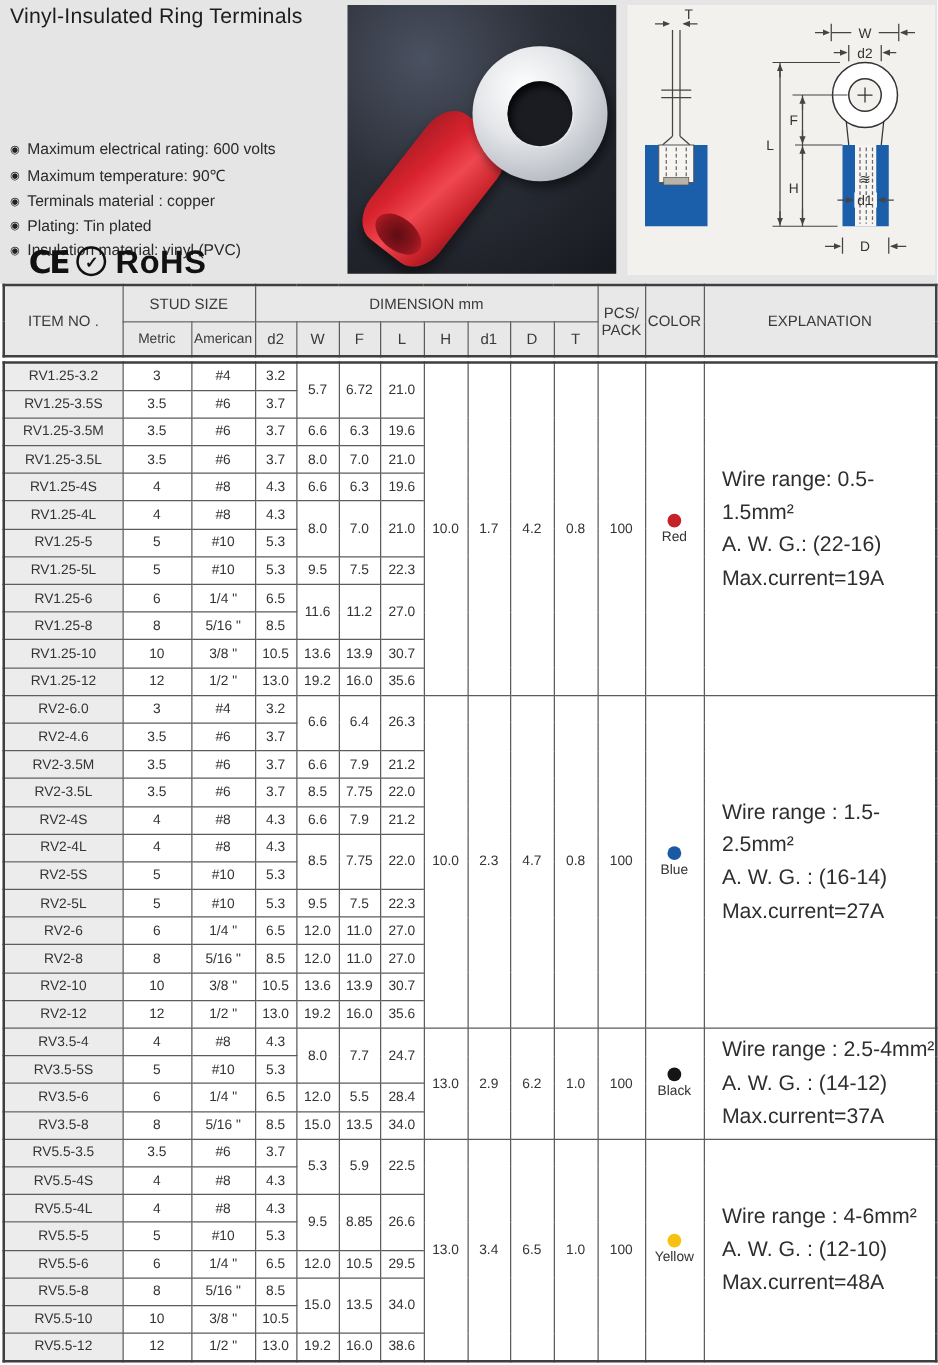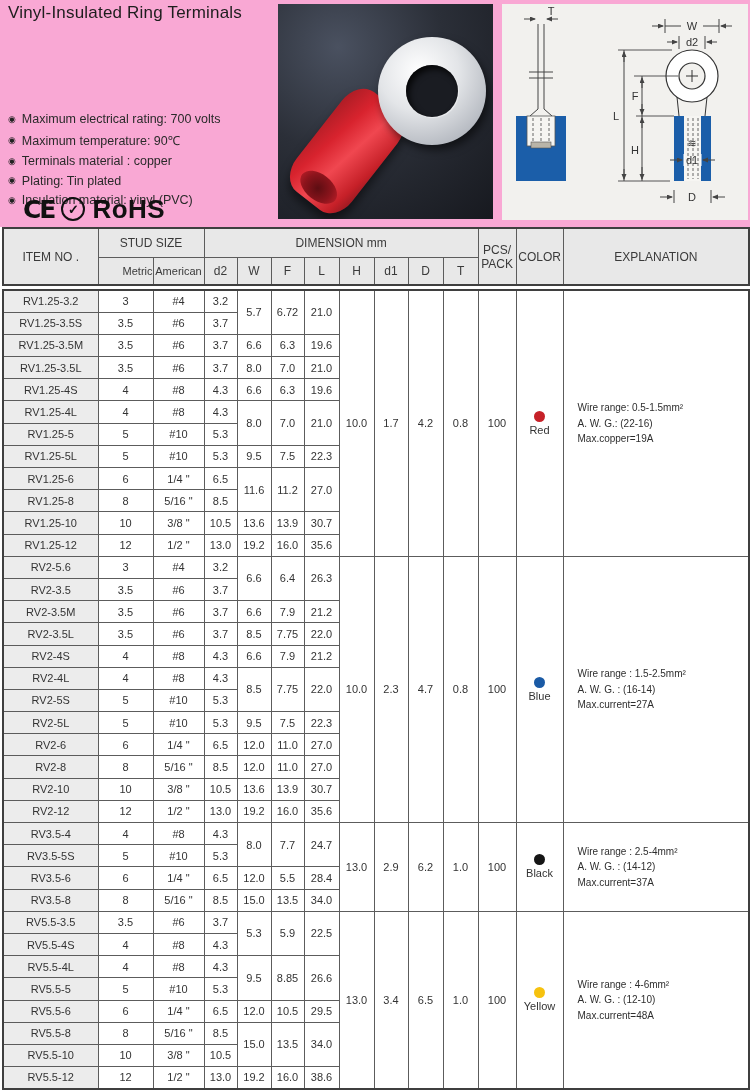--- a/index.html
+++ b/index.html
@@ -1,17 +1,17 @@
 <!DOCTYPE html>
 <html><head>
 <meta charset="utf-8">
 <style>
   * { box-sizing: border-box; margin:0; padding:0; }
   html,body { width:750px; height:1092px; background:#ffffff; font-family:"Liberation Sans", sans-serif; overflow:hidden; }
-  .top-area { position:relative; width:750px; height:227px; background:#f9a8d4; }
+  .top-area { position:relative; width:750px; height:227px; background:#e5e5e5; }
   .page-title { position:absolute; left:8px; top:3px; font-size:17px; color:#1d1d1d; letter-spacing:0.2px; }
   .feature-list { position:absolute; left:8px; top:112px; list-style:none; }
   .feature-list li { font-size:12.5px; color:#2a2a2a; margin:0 0 5.5px 0; display:flex; align-items:center; }
   .bullet { font-size:9px; color:#222; margin-right:6px; line-height:1; }
   .certs { position:absolute; left:23px; top:195px; display:flex; align-items:center; gap:7px; height:28px; }
   .ce-mark { font-size:25px; font-weight:bold; color:#111; letter-spacing:-2px; font-family:"DejaVu Sans", sans-serif; }
   .cert-circle { width:24px; height:24px; border:2.5px solid #111; border-radius:50%; display:flex; align-items:center; justify-content:center; font-size:13px; font-weight:bold; color:#111; }
   .rohs { font-size:26px; font-weight:bold; color:#111; letter-spacing:0.5px; }
   
   .photo { position:absolute; left:278px; top:4px; width:215px; height:215px; overflow:hidden;
@@ -35,35 +35,35 @@
   .hdr-table, .body-table { border:2px solid #3f3f3f; }
   th, td { border:1px solid #5c5c5c; text-align:center; vertical-align:middle; color:#333; padding:0; overflow:hidden; }
   th { background:#e8e8e8; font-weight:normal; font-size:12px; color:#3a3a3a; }
   .hdr-table tr:first-child { height:29px; }
   .hdr-table tr:last-child { height:28px; }
   .body-table { margin-top:3px; }
   .body-table td { font-size:11px; background:#fff; }
   .body-table tr { height:22.2px;padding-left:37px; }
   td.item-cell { background:#ececec; }
   tbody.sec + tbody.sec tr:first-child td { border-top:1.5px solid #3f3f3f; }
-  td.expl-cell { text-align:left; padding-left:14px; font-size:10px; line-height:1.55; color:#2e2e2e; }
+  td.expl-cell { text-align:left; padding-left:14px; font-size:17px; line-height:1.55; color:#2e2e2e; }
   .color-dot { width:11px; height:11px; border-radius:50%; margin:0 auto 2px auto; }
   .color-label { font-size:11px; color:#333; }
   svg text { font-family:"Liberation Sans", sans-serif; font-size:11px; fill:#333; }
 </style>
 </head>
 <body>
 
 <div class="top-area">
   <div class="page-title">Vinyl-Insulated Ring Terminals</div>
 
   <ul class="feature-list">
       <li>
         <span class="bullet">◉</span>
-        <span>Maximum electrical rating: 700 volts</span>
+        <span>Maximum electrical rating: 600 volts</span>
       </li>
       <li>
         <span class="bullet">◉</span>
         <span>Maximum temperature: 90℃</span>
       </li>
       <li>
         <span class="bullet">◉</span>
         <span>Terminals material : copper</span>
       </li>
       <li>
@@ -197,21 +197,21 @@
       <th colspan="2">STUD SIZE</th>
       <th colspan="8">DIMENSION mm</th>
       <th rowspan="2">
         <div>PCS/</div>
         <div>PACK</div>
       </th>
       <th rowspan="2">COLOR</th>
       <th rowspan="2">EXPLANATION</th>
     </tr>
     <tr>
-      <th style="font-size:11px;text-align:right;">Metric</th>
+      <th style="font-size:11px;">Metric</th>
       <th style="font-size:11px;">American</th>
       <th>d2</th>
       <th>W</th>
       <th>F</th>
       <th>L</th>
       <th>H</th>
       <th>d1</th>
       <th>D</th>
       <th>T</th>
     </tr>
@@ -249,21 +249,21 @@
           <td rowspan="12">4.2</td>
           <td rowspan="12">0.8</td>
           <td rowspan="12">100</td>
           <td rowspan="12">
             <div class="color-dot" style="background: rgb(198, 33, 40);"></div>
             <div class="color-label">Red</div>
           </td>
           <td rowspan="12" class="expl-cell">
             <div>Wire range: 0.5-1.5mm²</div>
             <div>A. W. G.: (22-16)</div>
-            <div>Max.copper=19A</div>
+            <div>Max.current=19A</div>
           </td>
         </tr>
         <tr>
           <td class="item-cell">RV1.25-3.5S</td>
           <td>3.5</td>
           <td>#6</td>
           <td>3.7</td>
         </tr>
         <tr>
           <td class="item-cell">RV1.25-3.5M</td>
@@ -345,21 +345,21 @@
           <td>12</td>
           <td>1/2 "</td>
           <td>13.0</td>
           <td>19.2</td>
           <td>16.0</td>
           <td>35.6</td>
         </tr>
       </tbody>
       <tbody class="sec">
         <tr>
-          <td class="item-cell">RV2-5.6</td>
+          <td class="item-cell">RV2-6.0</td>
           <td>3</td>
           <td>#4</td>
           <td>3.2</td>
           <td rowspan="2">6.6</td>
           <td rowspan="2">6.4</td>
           <td rowspan="2">26.3</td>
           <td rowspan="12">10.0</td>
           <td rowspan="12">2.3</td>
           <td rowspan="12">4.7</td>
           <td rowspan="12">0.8</td>
@@ -368,21 +368,21 @@
             <div class="color-dot" style="background: rgb(26, 90, 165);"></div>
             <div class="color-label">Blue</div>
           </td>
           <td rowspan="12" class="expl-cell">
             <div>Wire range : 1.5-2.5mm²</div>
             <div>A. W. G. : (16-14)</div>
             <div>Max.current=27A</div>
           </td>
         </tr>
         <tr>
-          <td class="item-cell">RV2-3.5</td>
+          <td class="item-cell">RV2-4.6</td>
           <td>3.5</td>
           <td>#6</td>
           <td>3.7</td>
         </tr>
         <tr>
           <td class="item-cell">RV2-3.5M</td>
           <td>3.5</td>
           <td>#6</td>
           <td>3.7</td>
           <td>6.6</td>

